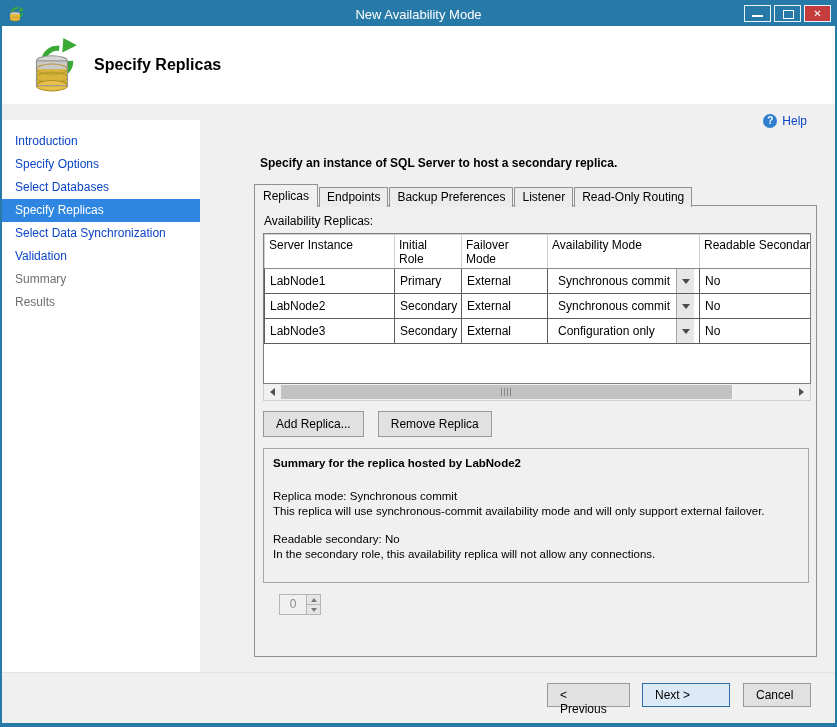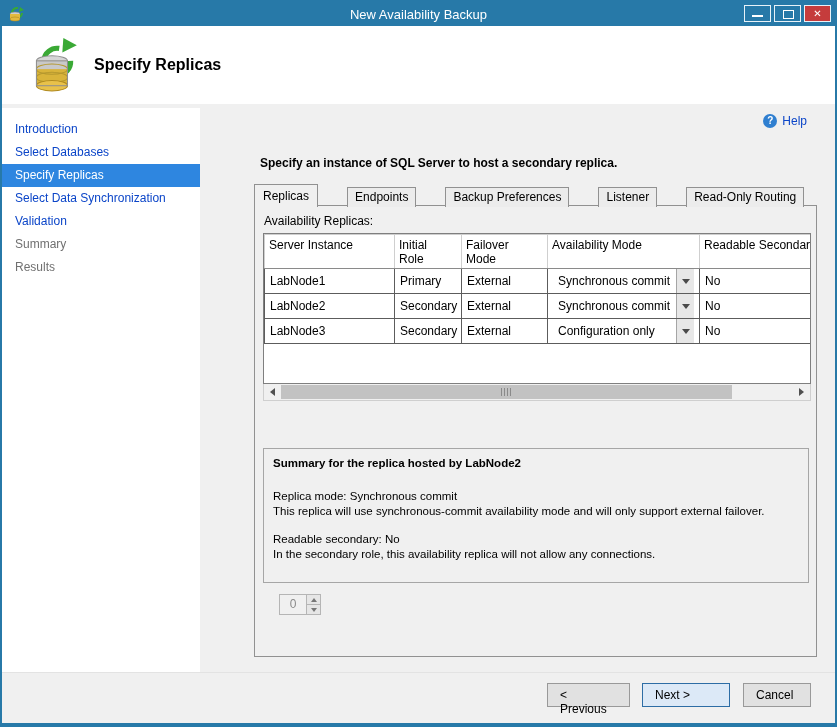--- a/index.html
+++ b/index.html
@@ -40,21 +40,21 @@
   
   .header {
     position:absolute; left:0; top:24px; right:0; height:78px; background:#fff;
     display:flex; align-items:center;
   }
   .header .hdr-icon { margin-left:26px; width:50px; height:58px; }
   .header h1 { font-size:16px; font-weight:bold; color:#000; margin-left:16px; }
 
   
   .body { position:absolute; left:0; top:102px; width:833px; height:570px; }
-  .sidebar { position:absolute; left:0; top:4px; width:198px; height:100%; background:#fff; padding-top:10px; }
+  .sidebar { position:absolute; left:0; top:16px; width:198px; height:100%; background:#fff; padding-top:10px; }
   .nav-item {
     height:23px; line-height:23px; padding-left:13px; font-size:12px;
     color:#0b45c8; cursor:pointer; white-space:nowrap;
   }
   .nav-item.selected { background:#2e86e0; color:#fff; }
   .nav-item.disabled { color:#707070; cursor:default; }
 
   .main { position:absolute; left:237px; top:0; right:0; height:100%; background:#f0f0f0; }
 
   .help-link {
@@ -62,21 +62,21 @@
     color:#0b45c8; font-size:12px; cursor:pointer;
   }
   .help-icon {
     width:14px; height:14px; border-radius:50%; background:#2f7fd0; color:#fff;
     font-size:10px; font-weight:bold; text-align:center; line-height:14px;
   }
 
   .instruction { position:absolute; left:21px; top:52px; font-size:12px; font-weight:bold; color:#000; }
 
   
-  .tabs { position:absolute; left:15px; top:80px; display:flex; align-items:flex-end; z-index:2;gap:28px; }
+  .tabs { position:absolute; left:15px; top:80px; display:flex; align-items:flex-end; z-index:2; }
   .tab {
     font-size:12px; color:#000; background:#ececec;
     border:1px solid #919191; border-bottom:none;
     padding:2px 7px 3px; margin-right:1px; margin-top:2px; cursor:pointer; white-space:nowrap;
   }
   .tab.active { background:#f0f0f0; padding:4px 8px 4px; margin-top:0; position:relative; z-index:3; }
 
   .tabpage {
     position:absolute; left:15px; top:101px; width:563px; height:452px;
     background:#f0f0f0; border:1px solid #919191; z-index:1;
@@ -172,21 +172,21 @@
 <div class="window">
 
   <div class="titlebar">
     <svg class="app-icon" viewBox="0 0 16 16">
       <path d="M10 2 A5 5 0 1 0 14 7" fill="none" stroke="#3aa935" stroke-width="2"></path>
       <polygon points="12,1 16,4 11,6" fill="#3aa935"></polygon>
       <ellipse cx="7" cy="8" rx="5" ry="2" fill="#cfcfcf" stroke="#8a8a8a" stroke-width="0.6"></ellipse>
       <rect x="2" y="8" width="10" height="5" fill="#e3b93e"></rect>
       <ellipse cx="7" cy="13" rx="5" ry="2" fill="#e3b93e" stroke="#b08a20" stroke-width="0.6"></ellipse>
     </svg>
-    <span class="title">New Availability Backup</span>
+    <span class="title">New Availability Mode</span>
     <div class="win-buttons">
       <div class="win-btn min"></div>
       <div class="win-btn max"></div>
       <div class="win-btn close"></div>
     </div>
   </div>
 
   <div class="header">
     <svg class="hdr-icon" viewBox="0 0 48 56">
       <path d="M30 12 A13 13 0 1 0 41 24" fill="none" stroke="#3aa935" stroke-width="5"></path>
@@ -199,20 +199,21 @@
       <ellipse cx="23" cy="48" rx="15" ry="5" fill="#e8c14a" stroke="#b08a20"></ellipse>
       <rect x="8" y="24" width="30" height="24" fill="none" stroke="#8f8f8f"></rect>
     </svg>
     <h1>Specify Replicas</h1>
   </div>
 
   <div class="body">
 
     <div class="sidebar">
       <div class="nav-item">Introduction</div>
+      <div class="nav-item">Specify Options</div>
       <div class="nav-item">Select Databases</div>
       <div class="nav-item selected">Specify Replicas</div>
       <div class="nav-item">Select Data Synchronization</div>
       <div class="nav-item">Validation</div>
       <div class="nav-item disabled">Summary</div>
       <div class="nav-item disabled">Results</div>
     </div>
 
     <div class="main">
 
@@ -307,20 +308,24 @@
           <div class="scroll-track">
             <div class="scroll-thumb">
                 <span class="thumb-grip"></span>
               </div>
           </div>
           <div class="scroll-arrow">
               <span class="tri-right"></span>
             </div>
         </div>
 
+        <div class="grid-buttons">
+          <button class="btn">Add Replica...</button>
+          <button class="btn">Remove Replica</button>
+        </div>
 
         <div class="summary-box">
           <div class="s-title">Summary for the replica hosted by LabNode2</div>
           <div class="s-block">
             <div><span class="s-label">Replica mode:</span>
               <span>Synchronous commit</span></div>
             <div>This replica will use synchronous-commit availability mode and will only support external failover.</div>
           </div>
           <div class="s-block">
             <div><span class="s-label">Readable secondary:</span>

